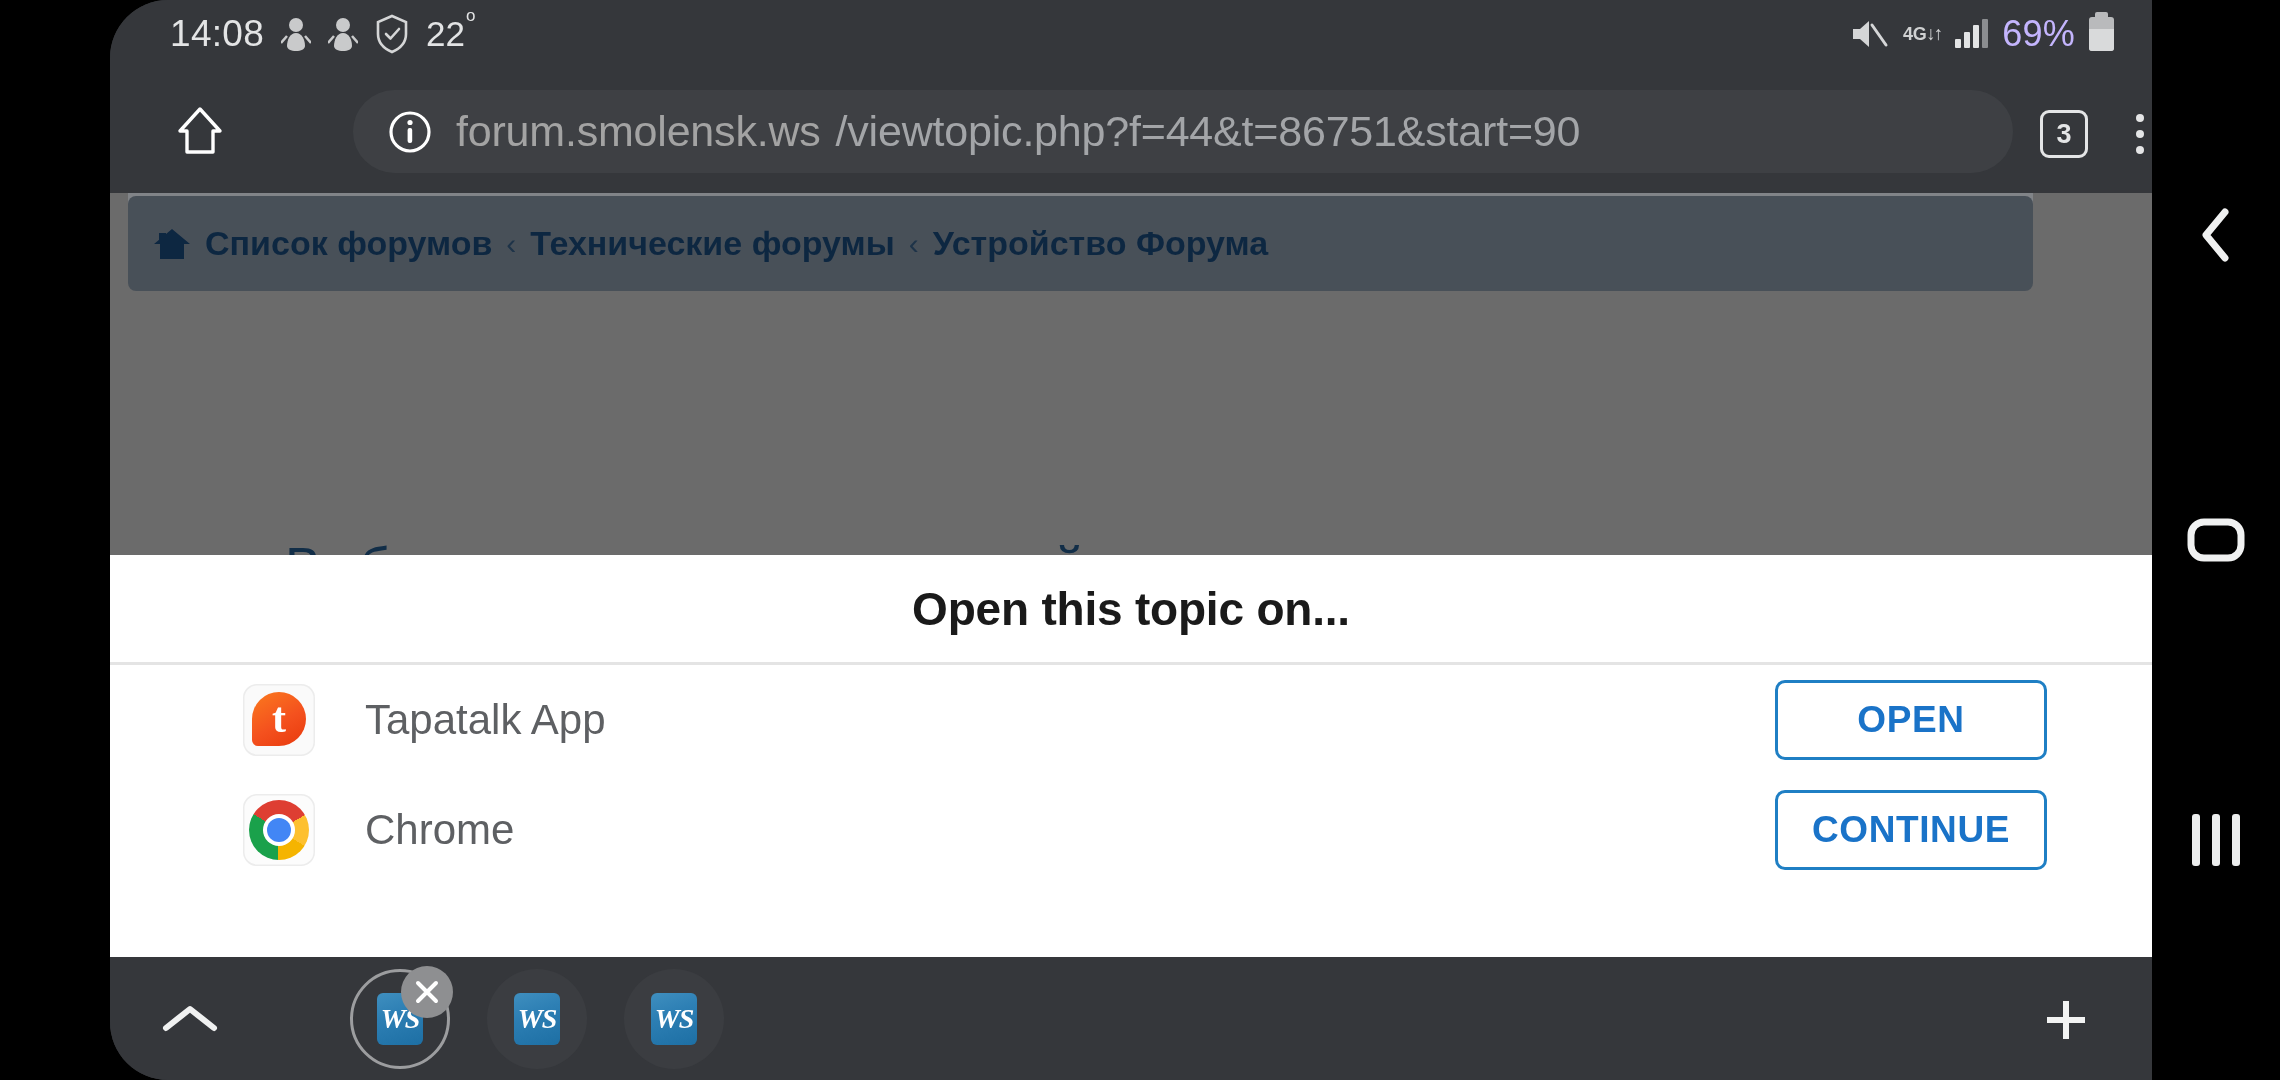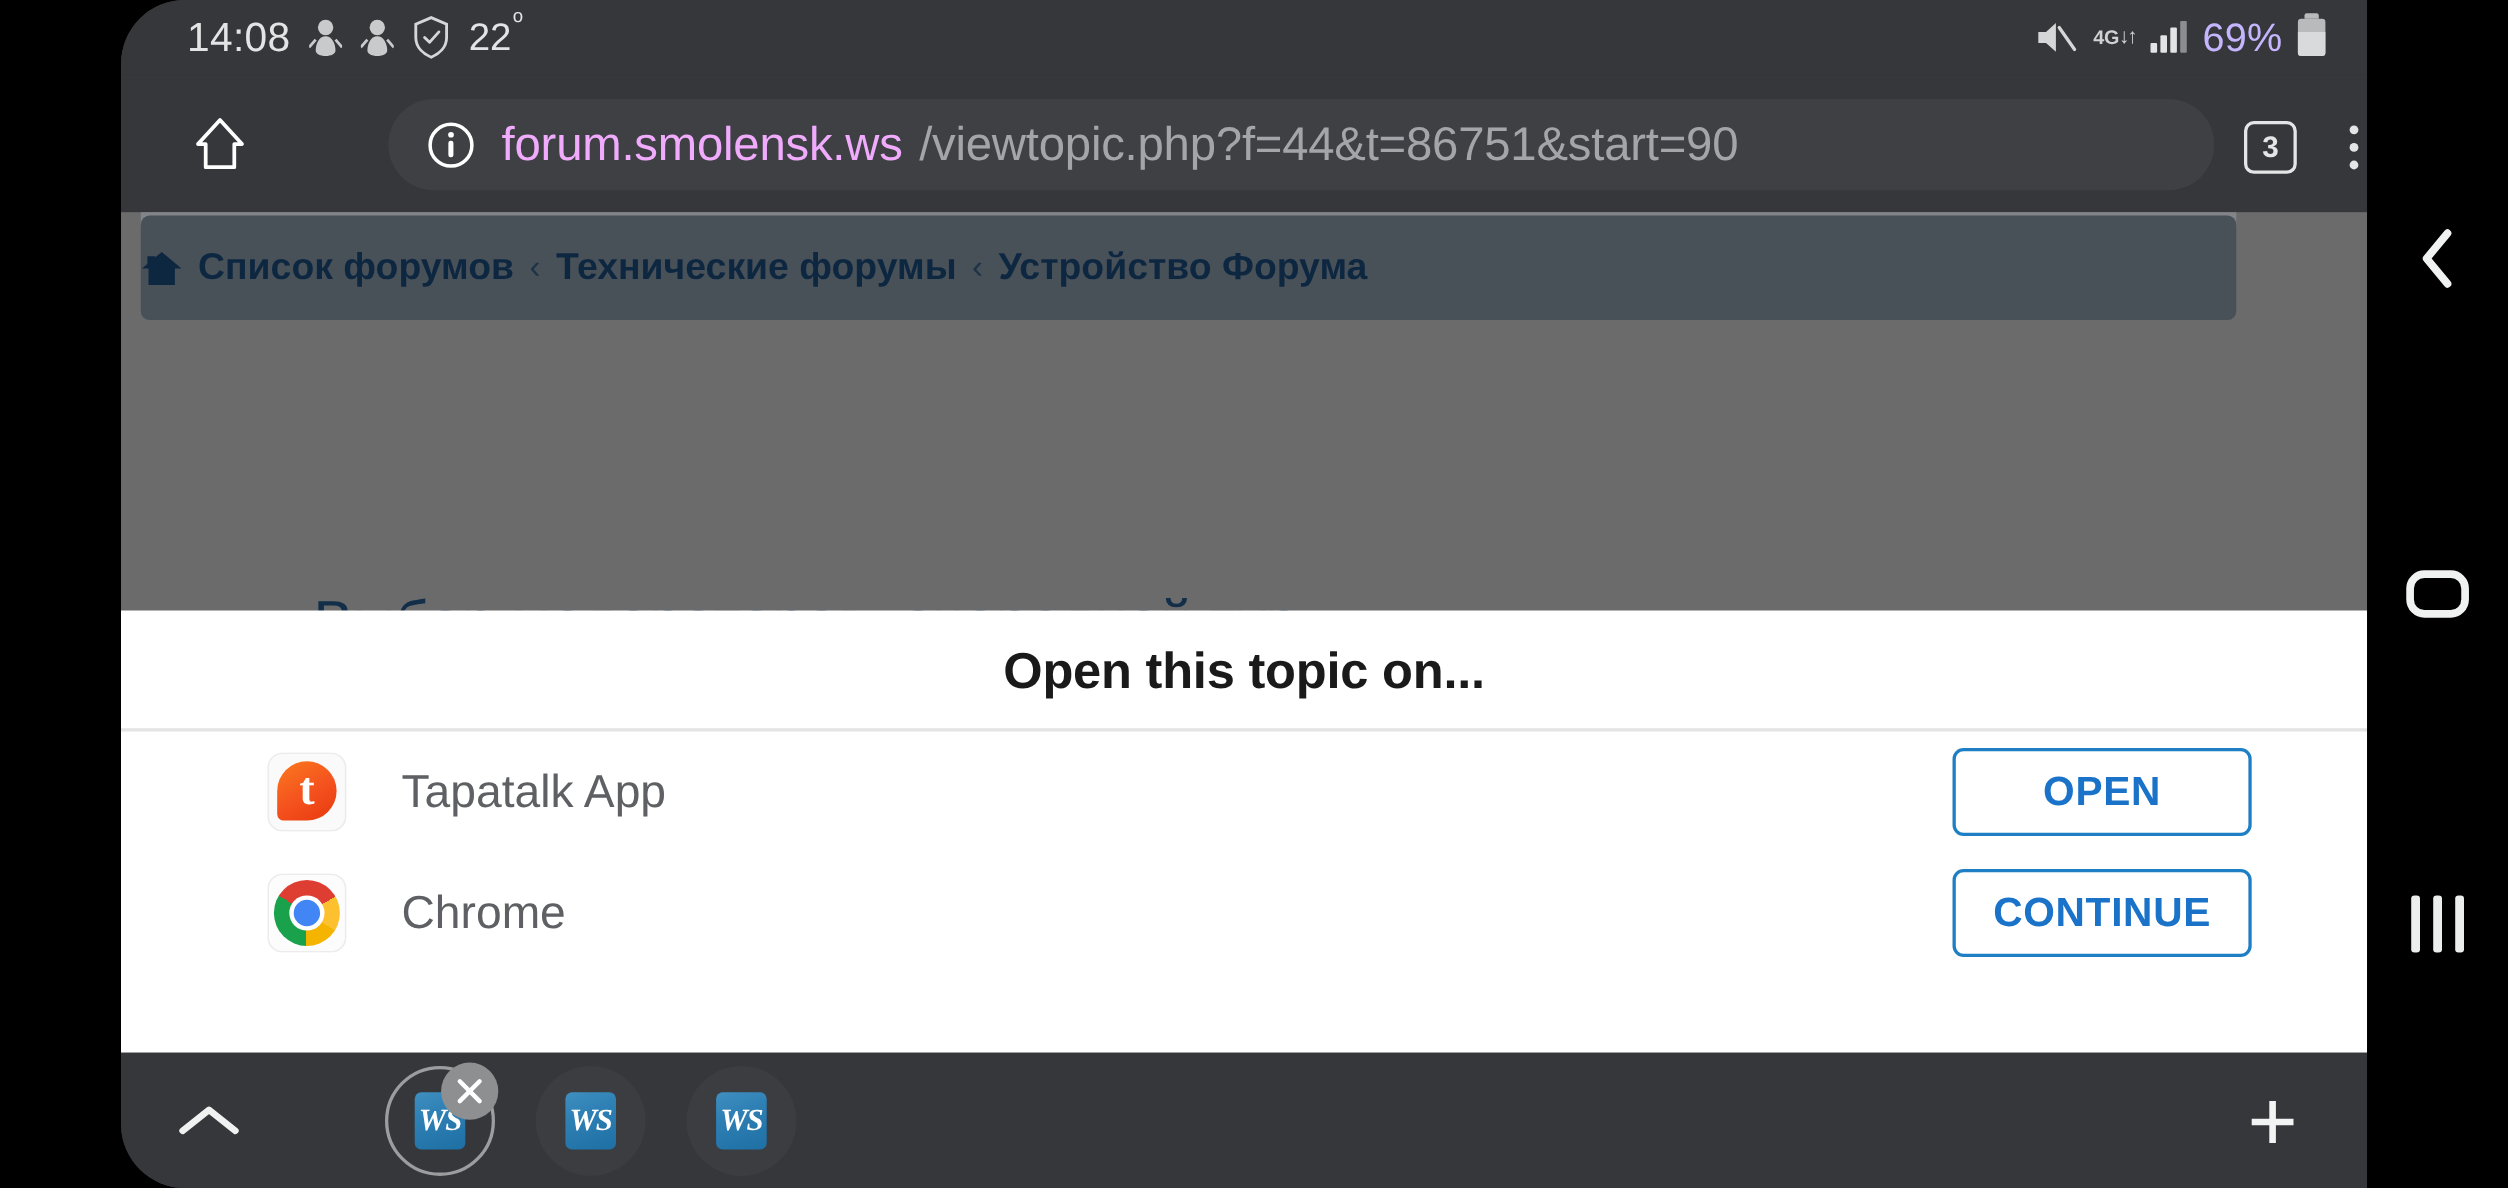--- a/index.html
+++ b/index.html
@@ -47,42 +47,42 @@
 
   
   #omnibar { position:absolute; left:0; top:68px; width:100%; height:125px; background:#35373b; }
   #homebtn { position:absolute; left:55px; top:28px; width:70px; height:70px;
              display:flex; align-items:center; justify-content:center; }
   #urlpill { position:absolute; left:243px; top:22px; width:1660px; height:83px;
              background:#3e4044; border-radius:42px; display:flex; align-items:center;
              padding:0 34px; overflow:hidden; }
   #infoicon { flex:0 0 auto; margin-right:23px; }
   #urltext { font-size:43px; white-space:nowrap; letter-spacing:-.2px; }
-  #urltext .dom { color:#f0abfc; }
+  #urltext .dom { color:#a3a3a3; }
   #urltext .path { color:#a3a5a8;margin-left:15px; }
   #tabcount { position:absolute; left:1930px; top:42px; width:48px; height:48px;
               border:3.5px solid #e4e5e6; border-radius:9px; color:#e4e5e6;
               font-size:27px; font-weight:bold; display:flex; align-items:center;
               justify-content:center; }
   #menudots { position:absolute; left:2000px; top:36px; width:60px; height:60px;
               display:flex; flex-direction:column; align-items:center;
               justify-content:center; gap:8px; }
   #menudots i { width:8px; height:8px; background:#e4e5e6; border-radius:50%; display:block; }
 
   
   #web { position:absolute; left:0; top:193px; width:100%; height:764px;
          background:#9a9a9a; overflow:hidden; }
   #webinner { position:relative; width:100%; height:100%; }
 
   .panelbar { position:absolute; left:18px; top:0px; width:1905px; height:14px;
               background:#b9bdc3; }
   .crumbbox { position:absolute; left:18px; top:3px; width:1905px; height:95px;
               background:#68737f; border-radius:8px; }
   .crumbs { position:absolute; left:18px; top:3px; width:1905px; height:95px;
-            display:flex; align-items:center; gap:0px;
+            display:flex; align-items:center; padding-left:25px; gap:0px;
             font-size:34px; font-weight:bold; color:#14395e; }
   .crumbs a { color:#14395e; text-decoration:none; white-space:nowrap; }
   .crumbs .sep { color:#2b4a68; font-weight:normal; margin:0 14px; font-size:30px; }
 
   #topictitle { position:absolute; left:175px; top:342px; font-size:54px;
                 color:#1b4267; white-space:nowrap; letter-spacing:-.3px; }
 
   
   .btnrow { position:absolute; left:175px; top:424px; display:flex; align-items:center; gap:18px; }
   .pbtn { height:64px; background:#8f9092; border:2px solid #a9aaac;

